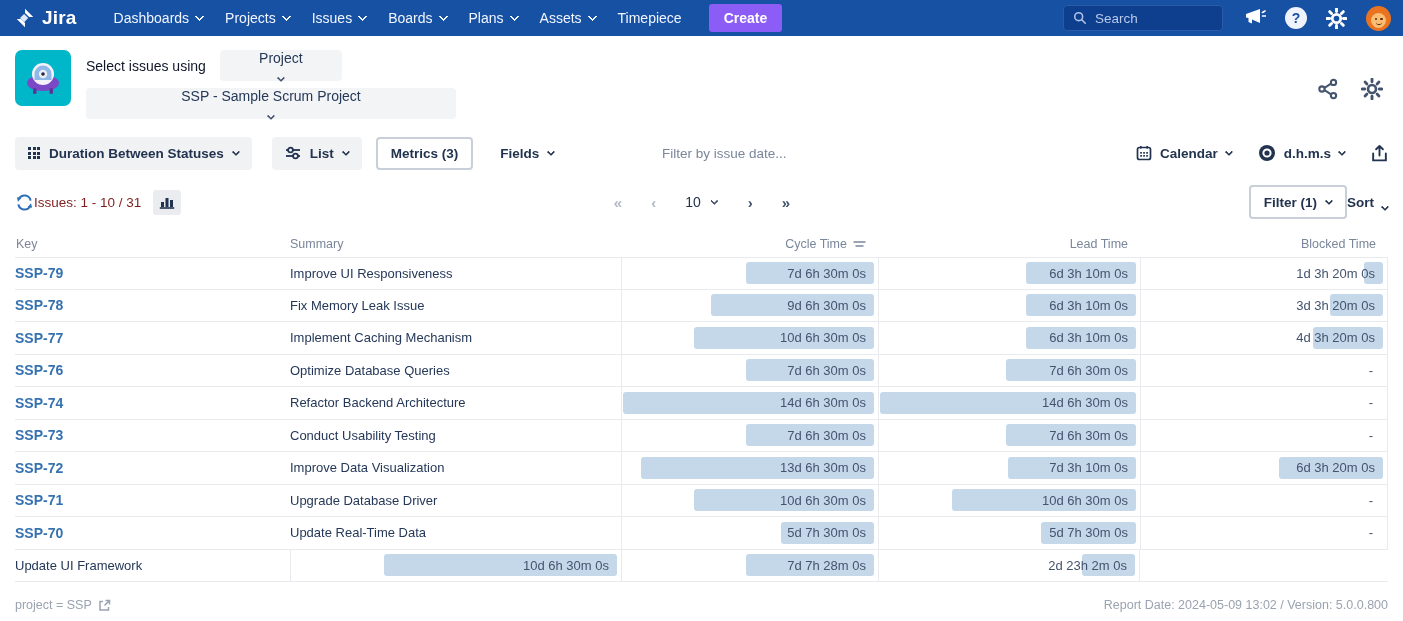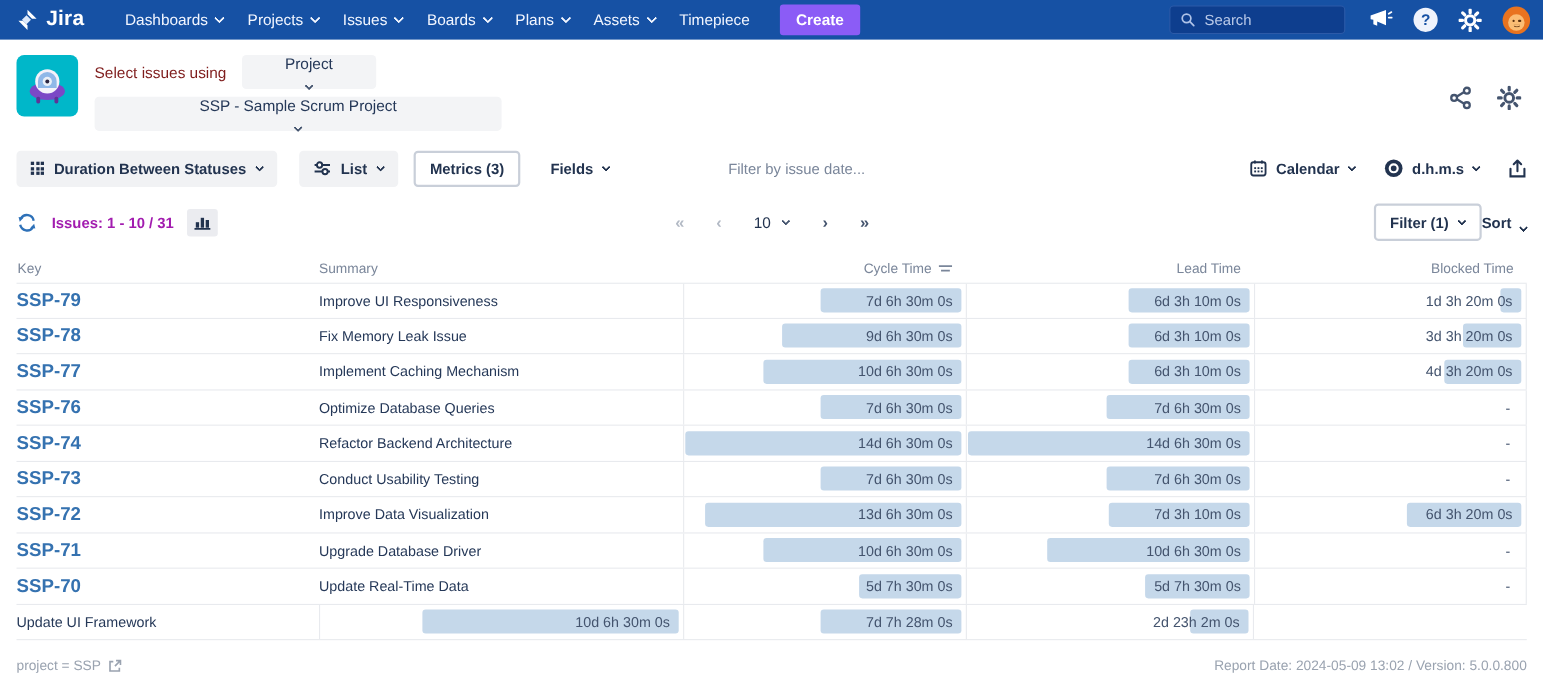--- a/index.html
+++ b/index.html
@@ -23,21 +23,21 @@
   .avatar { width:25px; height:25px; border-radius:50%; background:#E9731F; position:relative; overflow:hidden; cursor:pointer; }
   .avatar .face { position:absolute; left:5px; top:7px; width:15px; height:15px; border-radius:50%; background:#FBBD74; }
   .avatar .eye { position:absolute; width:2.5px; height:2.5px; border-radius:50%; background:#5A2F0E; top:12px; }
   .avatar .smile { position:absolute; left:10px; top:16px; width:6px; height:3px; border-bottom:1.5px solid #5A2F0E; border-radius:0 0 6px 6px; }
 
   
   .header { display:flex; padding:14px 16px 6px 15px; }
   .app-icon { width:56px; height:56px; border-radius:7px; background:#00B7C9; flex:0 0 auto; display:flex; align-items:center; justify-content:center; }
   .header-mid { margin-left:15px; display:flex; flex-direction:column; gap:7px; }
   .select-row { display:flex; align-items:center; gap:14px; }
-  .select-label { font-size:14px; color:#7f1d1d; }
+  .select-label { font-size:14px; color:#0f172a; }
   .drop { background:#F3F4F6; border-radius:4px; display:flex; align-items:center; justify-content:space-between; padding:0 12px; height:31px; font-size:14px; color:#253858; cursor:pointer;flex-direction:column; }
   .drop .chev { color:#44546E; width:6px; height:6px; }
   .drop-mode { width:122px; }
   .drop-project { width:370px; height:31px; }
   .header-icons { margin-left:auto; display:flex; gap:22px; align-self:center; margin-top:8px; padding-right:4px; }
   .hicon { cursor:pointer; }
 
   
   .toolbar { display:flex; align-items:center; padding:0 15px; height:36px; margin-top:10px; position:relative; gap:14px; }
   .tbtn { background:#F1F2F4; border-radius:4px; height:33px; display:flex; align-items:center; padding:0 13px; gap:9px; font-size:13.5px; font-weight:bold; color:#22334F; cursor:pointer; }
@@ -46,21 +46,21 @@
   .tbtn-plain { background:transparent; font-weight:bold; }
   .grid9 { display:grid; grid-template-columns:repeat(3,3px); grid-gap:1.5px; }
   .grid9 i { width:3px; height:3px; background:#22334F; }
   .date-filter { position:absolute; left:662px; color:#7A869A; font-size:13.5px; cursor:text; }
   .toolbar-right { margin-left:auto; display:flex; align-items:center; gap:26px; }
   .tgroup { display:flex; align-items:center; gap:8px; font-size:13.5px; font-weight:bold; color:#22334F; cursor:pointer; }
   .tgroup .chev { width:6px; height:6px; margin-top:-3px; }
 
   
   .pagerow { display:flex; align-items:center; padding:0 15px; height:38px; margin-top:12px; position:relative; }
-  .issues-label { font-size:13.5px; color:#a21caf; margin-left:13px;font-weight:bold; }
+  .issues-label { font-size:13.5px; color:#7f1d1d; margin-left:0; }
   .chart-btn { margin-left:12px; width:28px; height:25px; background:#EBECF0; border-radius:3px; display:flex; align-items:center; justify-content:center; cursor:pointer; }
   .pager { position:absolute; left:50%; transform:translateX(-50%); display:flex; align-items:center; gap:30px; font-size:15px; }
   .pg { cursor:pointer; font-weight:bold; letter-spacing:-1px; }
   .pg.disabled { color:#B3BAC5; }
   .pg.active { color:#44546E; }
   .pagesize { display:flex; align-items:center; gap:11px; font-size:14px; color:#22334F; cursor:pointer; }
   .pagesize .chev { width:6px; height:6px; color:#44546E; margin-top:-3px; }
   .pagerow-right { margin-left:auto; display:flex; align-items:center; }
   .filter-btn { background:#fff; border:2px solid #C9CFD9; border-radius:4px; height:34px; display:flex; align-items:center; padding:0 13px; gap:9px; font-size:13.5px; font-weight:bold; color:#22334F; cursor:pointer; }
   .sort-btn { display:flex; align-items:flex-end; gap:8px; font-size:13.5px; font-weight:bold; color:#22334F; cursor:pointer; }
@@ -68,21 +68,21 @@
 
   
   .tablewrap { margin:10px 15px 0 15px; }
   .thead, .trow { display:grid; grid-template-columns:275px 1fr 257px 262px 248px; }
   .thead { height:26px; align-items:center; color:#7A869A; font-size:12.5px; }
   .th { display:flex; align-items:center; }
   .th-right { justify-content:flex-end; padding-right:12px; gap:6px; }
   .trow { height:32.5px; border-bottom:1px solid #E8EAEE; }
   .trow:first-of-type { border-top:1px solid #E8EAEE; }
   .cell { display:flex; align-items:center; overflow:hidden; }
-  .key-cell a { color:#3572B0; font-weight:bold; font-size:17px; text-decoration:none; cursor:pointer; }
+  .key-cell a { color:#3572B0; font-weight:bold; font-size:14px; text-decoration:none; cursor:pointer; }
   .sum-cell { color:#253858; font-size:13px; }
   .val-cell { position:relative; border-left:1px solid #E8EAEE; justify-content:flex-end; }
   .val-cell.last { border-right:1px solid #E8EAEE; }
   .bar { position:absolute; right:4px; top:50%; transform:translateY(-50%); height:22px; background:#C5D8EA; border-radius:3px; }
   .val-text { position:relative; z-index:1; padding-right:12px; color:#44546E; font-size:13px; white-space:nowrap; }
   .dash { color:#44546E; font-size:13px; padding-right:14px; }
 
   
   .footer { display:flex; justify-content:space-between; align-items:center; padding:16px 15px 0 15px; color:#9AA3B0; font-size:12.5px; }
   .footer-left { display:flex; align-items:center; gap:6px; }

